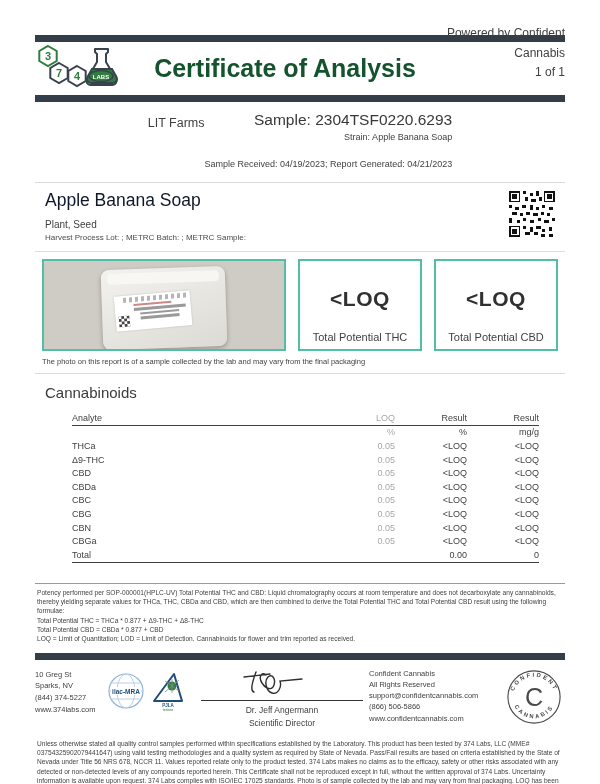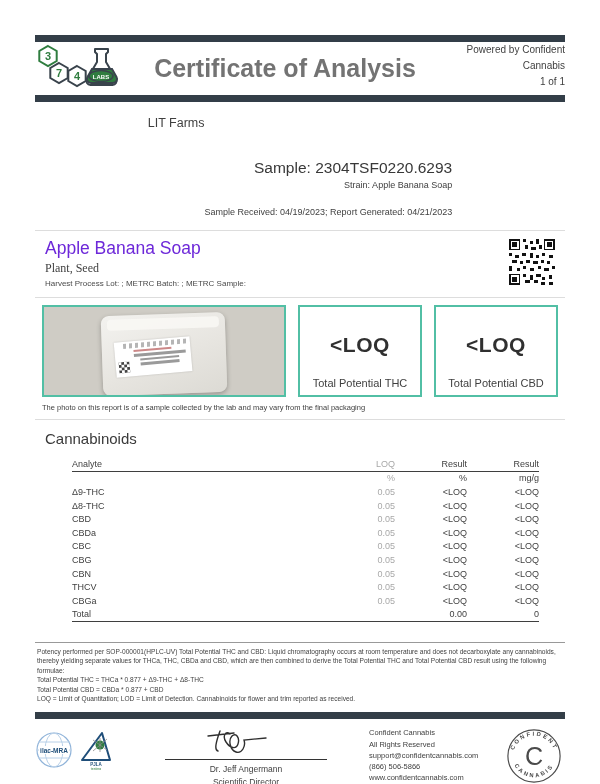--- a/index.html
+++ b/index.html
@@ -9,36 +9,36 @@
     font-family:"Liberation Sans", sans-serif; color:#3f3f3f;
     position:relative; overflow:hidden;
   }
   .content { padding:0 35px; }
   .bar { height:7px; background:#333e48; }
   .bar.top { margin-top:35px; }
 
   
   .header { display:flex; align-items:center; height:53px; }
   .logo-wrap { width:95px; padding-top:2px; }
-  .coa-title { flex:1; text-align:center; font-size:25px; font-weight:600; color:#737373; }
-  .header-right { width:125px; text-align:right; font-size:10px; line-height:1.6; align-self:flex-end; padding-bottom:5px; color:#3f3f3f; }
+  .coa-title { flex:1; text-align:center; font-size:25px; font-weight:600; color:#14532d; }
+  .header-right { width:125px; text-align:right; font-size:12px; line-height:1.6; align-self:flex-end; padding-bottom:13px; color:#3f3f3f; }
 
   
   .info { display:flex; justify-content:center; padding:9px 10px 13px; }
   .client-name { font-size:12.5px; padding-top:5px; }
-  .sample-block { text-align:right;margin-top:48px; }
+  .sample-block { text-align:right; }
   .sample-line { font-size:15.5px; color:#383838; }
   .strain-line { font-size:9px; margin-top:3px; }
   .dates-line { font-size:9px; margin-top:17px; }
   .divider { border-top:1px solid #ddd; }
 
   
   .sample { display:flex; justify-content:space-between; padding:7px 10px 9px; }
-  .sample-name { font-size:17.5px; color:#6d28d9; }
-  .sample-type { font-size:12px; margin-top:2px;font-family:Liberation Serif, serif; }
+  .sample-name { font-size:17.5px; color:#0f172a; }
+  .sample-type { font-size:10px; margin-top:8px; }
   .sample-metrc { font-size:8px; margin-top:3px; color:#4a4a4a; }
   .qr { width:46px; height:46px; margin-top:1px; }
 
   
   .boxes { display:flex; gap:12px; padding:7px 7px 2px; }
   .box { border:2px solid #52bfa5; background:#fff; }
   .photo-box { width:244px; height:92px; position:relative; background:#cfccc5; overflow:hidden; }
   .loq-box { flex:1; height:92px; display:flex; flex-direction:column; align-items:center; justify-content:space-between; padding-bottom:6px; }
   .loq-value { font-size:21px; font-weight:700; color:#303030; margin-top:26px; letter-spacing:0.5px; }
   .loq-label { font-size:11px; color:#3f3f3f; }
@@ -231,32 +231,32 @@
         </tr>
         <tr>
           <td></td>
           <td class="col-num gray">%</td>
           <td class="col-num">%</td>
           <td class="col-num">mg/g</td>
         </tr>
       </thead>
       <tbody>
           <tr>
+            <td class="col-analyte">THCa</td>
+            <td class="col-num gray">0.05</td>
+            <td class="col-num">&lt;LOQ</td>
+            <td class="col-num">&lt;LOQ</td>
+          </tr>
+          <tr>
             <td class="col-analyte">Δ9-THC</td>
             <td class="col-num gray">0.05</td>
             <td class="col-num">&lt;LOQ</td>
             <td class="col-num">&lt;LOQ</td>
           </tr>
           <tr>
-            <td class="col-analyte">Δ8-THC</td>
-            <td class="col-num gray">0.05</td>
-            <td class="col-num">&lt;LOQ</td>
-            <td class="col-num">&lt;LOQ</td>
-          </tr>
-          <tr>
             <td class="col-analyte">CBD</td>
             <td class="col-num gray">0.05</td>
             <td class="col-num">&lt;LOQ</td>
             <td class="col-num">&lt;LOQ</td>
           </tr>
           <tr>
             <td class="col-analyte">CBDa</td>
             <td class="col-num gray">0.05</td>
             <td class="col-num">&lt;LOQ</td>
             <td class="col-num">&lt;LOQ</td>
@@ -268,26 +268,20 @@
             <td class="col-num">&lt;LOQ</td>
           </tr>
           <tr>
             <td class="col-analyte">CBG</td>
             <td class="col-num gray">0.05</td>
             <td class="col-num">&lt;LOQ</td>
             <td class="col-num">&lt;LOQ</td>
           </tr>
           <tr>
             <td class="col-analyte">CBN</td>
-            <td class="col-num gray">0.05</td>
-            <td class="col-num">&lt;LOQ</td>
-            <td class="col-num">&lt;LOQ</td>
-          </tr>
-          <tr>
-            <td class="col-analyte">THCV</td>
             <td class="col-num gray">0.05</td>
             <td class="col-num">&lt;LOQ</td>
             <td class="col-num">&lt;LOQ</td>
           </tr>
           <tr>
             <td class="col-analyte">CBGa</td>
             <td class="col-num gray">0.05</td>
             <td class="col-num">&lt;LOQ</td>
             <td class="col-num">&lt;LOQ</td>
           </tr>
@@ -305,20 +299,26 @@
     <div class="footnote">
       <div>Potency performed per SOP-000001(HPLC-UV) Total Potential THC and CBD: Liquid chromatography occurs at room temperature and does not decarboxylate any cannabinoids, thereby yielding separate values for THCa, THC, CBDa and CBD, which are then combined to derive the Total Potential THC and Total Potential CBD result using the following formulae:</div>
       <div>Total Potential THC = THCa * 0.877 + Δ9-THC + Δ8-THC</div>
       <div>Total Potential CBD = CBDa * 0.877 + CBD</div>
       <div>LOQ = Limit of Quantitation; LOD = Limit of Detection. Cannabinoids for flower and trim reported as received.</div>
     </div>
 
     <div class="bar"></div>
 
     <div class="footer">
+      <div class="addr">
+        <div>10 Greg St</div>
+        <div>Sparks, NV</div>
+        <div>(844) 374-5227</div>
+        <div>www.374labs.com</div>
+      </div>
       <div class="accred">
         <svg width="38" height="38" viewBox="0 0 38 38">
           <circle cx="19" cy="19" r="17" fill="none" stroke="#8fb3d9" stroke-width="1.2"></circle>
           <ellipse cx="19" cy="19" rx="9" ry="17" fill="none" stroke="#b8d0e8" stroke-width="1"></ellipse>
           <path d="M3,11 h32 M2,19 h34 M3,27 h32" stroke="#b8d0e8" stroke-width="1" fill="none"></path>
           <rect x="4" y="15" width="30" height="8" fill="#fff"></rect>
           <text x="19" y="21.5" font-size="6.5" font-weight="700" fill="#1f4e79" text-anchor="middle">ilac-MRA</text>
         </svg>
         <svg width="36" height="40" viewBox="0 0 36 40">
           <polygon points="4,30 32,30 24,3" fill="#fff" stroke="#1f4e79" stroke-width="2" stroke-linejoin="round"></polygon>

